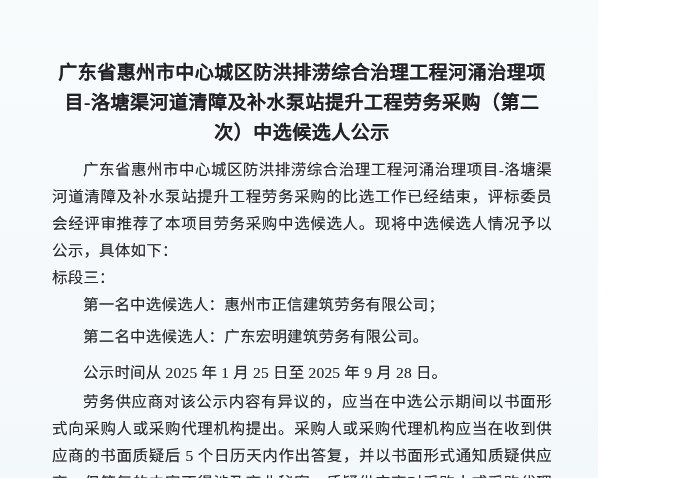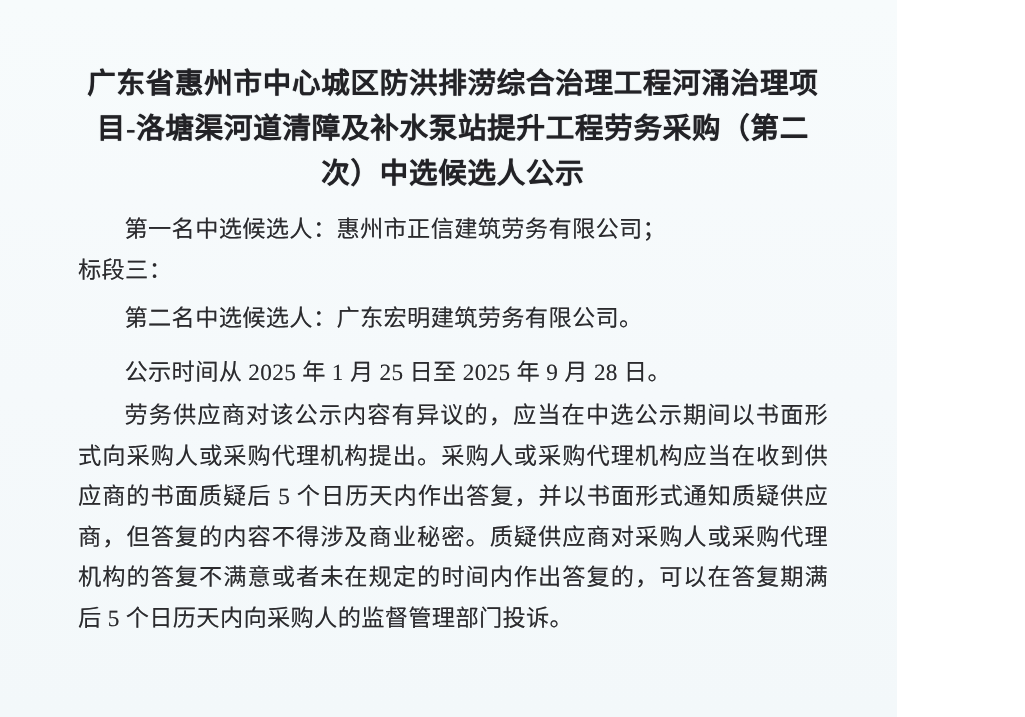--- a/index.html
+++ b/index.html
@@ -10,21 +10,21 @@
     width: 683px;
     height: 478px;
     overflow: hidden;
     font-family: "Liberation Serif", "DejaVu Serif", serif;
   }
   .page {
     box-sizing: border-box;
     width: 598px;
     height: 478px;
     background: linear-gradient(180deg, #f7fbfc 0%, #f5f9fb 55%, #f3f8fa 100%);
-    padding: 42px 46px 0 52px;
+    padding: 58px 46px 0 52px;
     color: #2b2b2e;
   }
   .doc-title {
     font-size: 19px;
     line-height: 30px;
     font-weight: 700;
     text-align: center;
     letter-spacing: 0.5px;
     color: #222226;
     margin: 0 6px 8px 6px;
@@ -42,23 +42,24 @@
   .candidate-2 { margin-top: 5px; }
   .period-line { margin-top: 9px; }
   .objection { margin-top: 2px; }
 </style>
 </head>
 <body>
 
 <div class="page">
   <h1 class="doc-title">广东省惠州市中心城区防洪排涝综合治理工程河涌治理项目-洛塘渠河道清障及补水泵站提升工程劳务采购（第二次）中选候选人公示</h1>
 
+  <p class="para indent">广东省惠州市中心城区防洪排涝综合治理工程河涌治理项目-洛塘渠河道清障及补水泵站提升工程劳务采购的比选工作已经结束，评标委员会经评审推荐了本项目劳务采购中选候选人。现将中选候选人情况予以公示，具体如下：</p>
+
+  <p class="para">标段三：</p>
 
   <p class="para indent candidate-1">第一名中选候选人：惠州市正信建筑劳务有限公司；</p>
-
-  <p class="para">标段三：</p>
 
   <p class="para indent candidate-2">第二名中选候选人：广东宏明建筑劳务有限公司。</p>
 
   <p class="para indent period-line">公示时间从 2025 年 1 月 25 日至 2025 年 9 月 28 日。</p>
 
   <p class="para indent objection">劳务供应商对该公示内容有异议的，应当在中选公示期间以书面形式向采购人或采购代理机构提出。采购人或采购代理机构应当在收到供应商的书面质疑后 5 个日历天内作出答复，并以书面形式通知质疑供应商，但答复的内容不得涉及商业秘密。质疑供应商对采购人或采购代理机构的答复不满意或者未在规定的时间内作出答复的，可以在答复期满后 5 个日历天内向采购人的监督管理部门投诉。</p>
 </div>
 
 </body></html>

